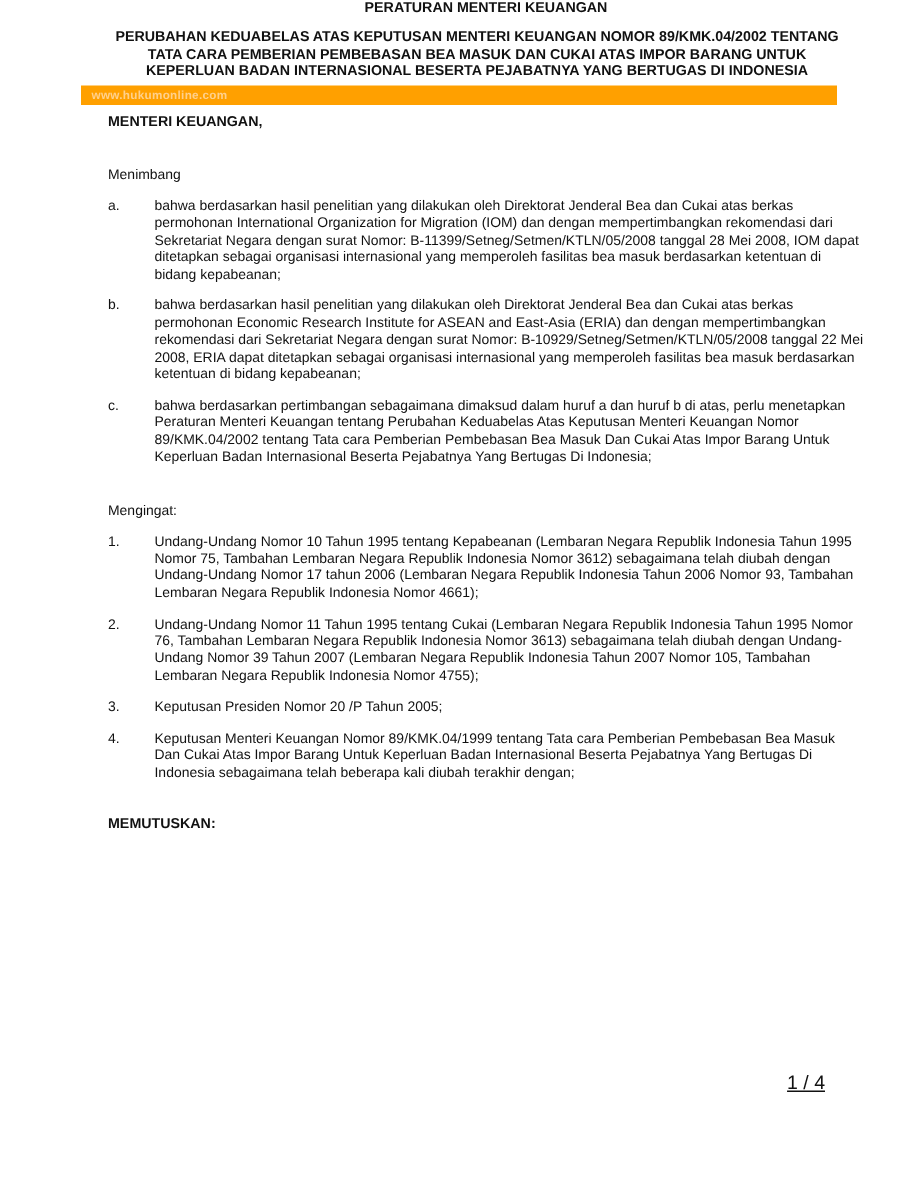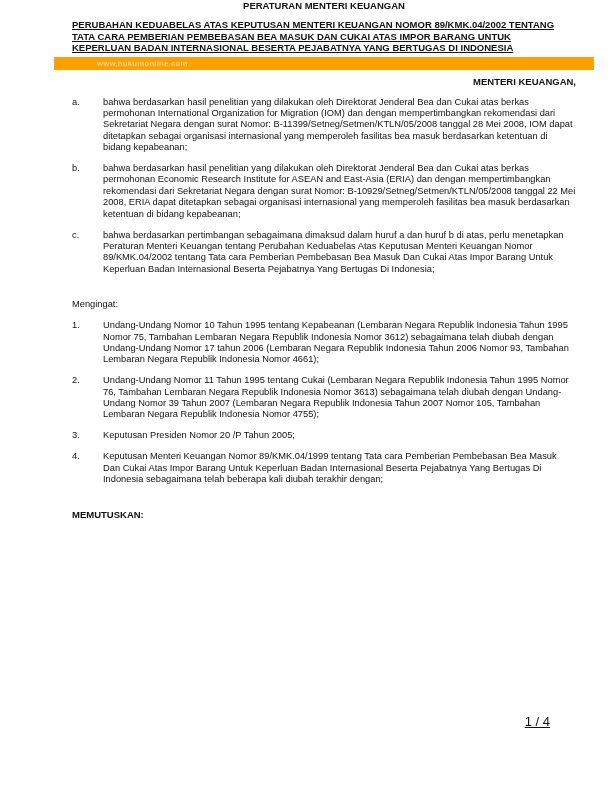--- a/index.html
+++ b/index.html
@@ -15,21 +15,20 @@
     color: #111111;
     overflow: hidden;
   }
   .header-bar {
     position: absolute;
     left: 54px;
     top: 57px;
     width: 504px;
     height: 13px;
     background: #ffa000;
-    padding-left: 36px;
   }
   .header-url {
     display: block;
     padding-left: 7px;
     font-size: 7.8px;
     font-weight: bold;
     line-height: 13px;
     color: #ffd08c;
     letter-spacing: 0.2px;
   }
@@ -40,28 +39,27 @@
     width: 504px;
   }
   .title-line {
     margin: 0 0 6.8px 0;
     text-align: center;
     font-weight: bold;
     font-size: 9.5px;
   }
   .title-subject {
     margin: 8px 12px 0 0;
-    text-align: left;
+    text-align: center;
     font-weight: bold;
     font-size: 9.5px;
-    text-decoration: underline;
   }
   .authority {
     margin: 22px 0 0 0;
-    text-align: right;
+    text-align: left;
     font-weight: bold;
     font-size: 9.5px;
   }
   .section-label {
     margin: 24px 0 0 0;
   }
   .section-label.tight {
   }
   .clause-item {
     display: grid;
@@ -95,20 +93,21 @@
   <div class="content">
 
     <div class="title-block">
       <p class="title-line">PERATURAN MENTERI KEUANGAN</p>
       <p class="title-subject">PERUBAHAN KEDUABELAS ATAS KEPUTUSAN MENTERI KEUANGAN NOMOR 89/KMK.04/2002 TENTANG TATA CARA PEMBERIAN PEMBEBASAN BEA MASUK DAN CUKAI ATAS IMPOR BARANG UNTUK KEPERLUAN BADAN INTERNASIONAL BESERTA PEJABATNYA YANG BERTUGAS DI INDONESIA</p>
     </div>
 
     <p class="authority">MENTERI KEUANGAN,</p>
 
     <div>
+      <p class="section-label">Menimbang</p>
       <div class="clause-item">
         <span class="marker">a.</span>
         <span class="text">bahwa berdasarkan hasil penelitian yang dilakukan oleh Direktorat Jenderal Bea dan Cukai atas berkas permohonan International Organization for Migration (IOM) dan dengan mempertimbangkan rekomendasi dari Sekretariat Negara dengan surat Nomor: B-11399/Setneg/Setmen/KTLN/05/2008 tanggal 28 Mei 2008, IOM dapat ditetapkan sebagai organisasi internasional yang memperoleh fasilitas bea masuk berdasarkan ketentuan di bidang kepabeanan;</span>
       </div>
       <div class="clause-item">
         <span class="marker">b.</span>
         <span class="text">bahwa berdasarkan hasil penelitian yang dilakukan oleh Direktorat Jenderal Bea dan Cukai atas berkas permohonan Economic Research Institute for ASEAN and East-Asia (ERIA) dan dengan mempertimbangkan rekomendasi dari Sekretariat Negara dengan surat Nomor: B-10929/Setneg/Setmen/KTLN/05/2008 tanggal 22 Mei 2008, ERIA dapat ditetapkan sebagai organisasi internasional yang memperoleh fasilitas bea masuk berdasarkan ketentuan di bidang kepabeanan;</span>
       </div>
       <div class="clause-item">
         <span class="marker">c.</span>

